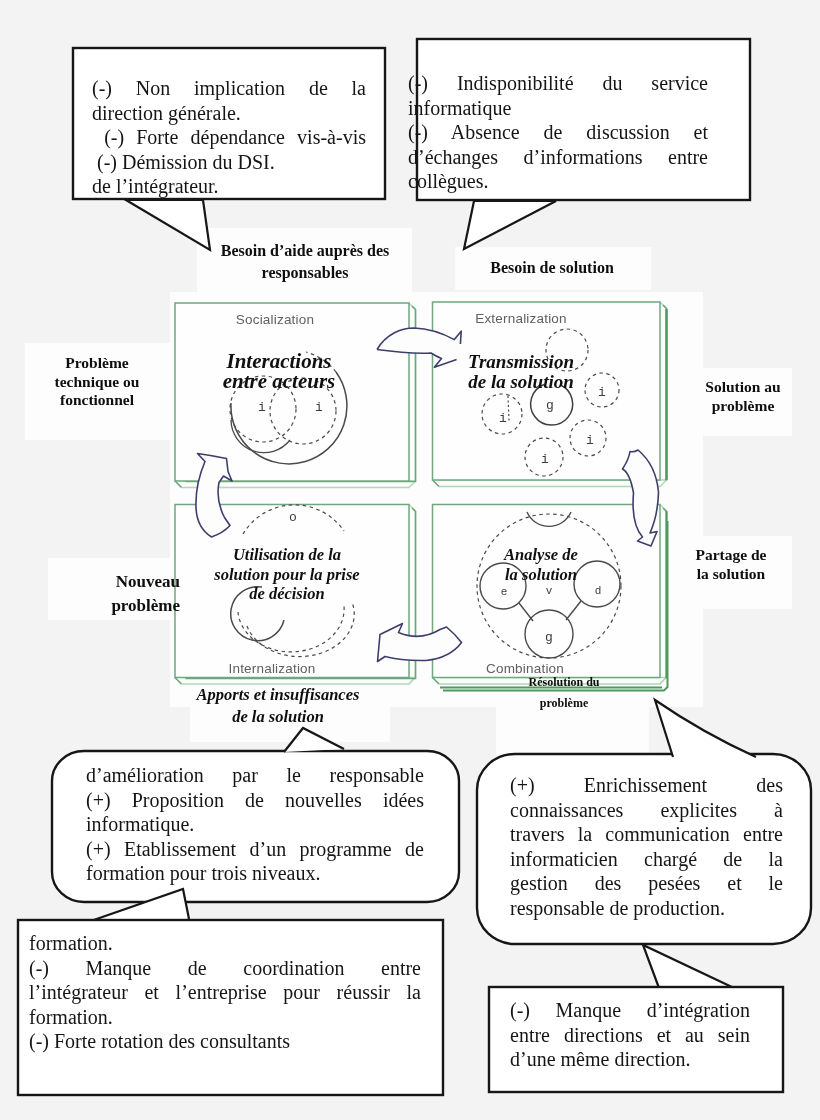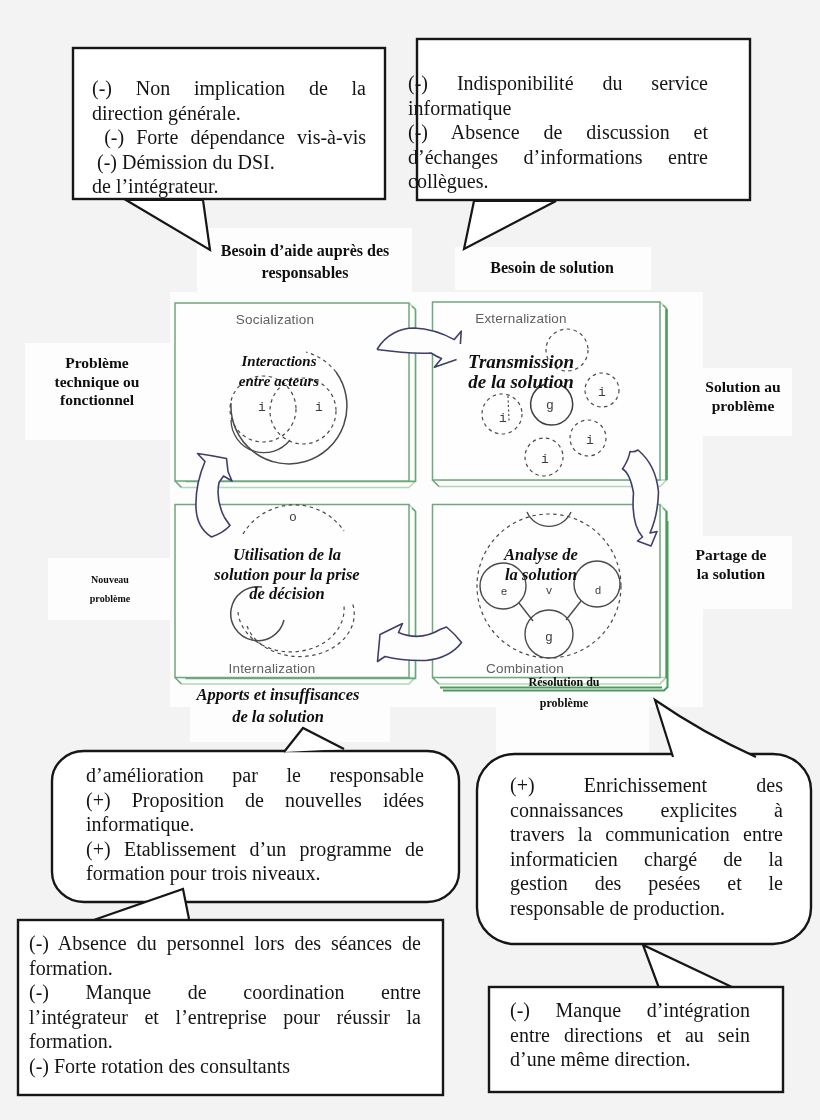--- a/index.html
+++ b/index.html
@@ -181,38 +181,37 @@
 </div>
 <div class="txt just" style="left:510px;top:773px;width:273px;">
   <div class="jl">(+) Enrichissement des</div>
   <div class="jl">connaissances explicites à</div>
   <div class="jl">travers la communication entre</div>
   <div class="jl">informaticien chargé de la</div>
   <div class="jl">gestion des pesées et le</div>
   <div>responsable de production.</div>
 </div>
 <div class="txt just" style="left:29px;top:931px;width:392px;">
-  <div class="jl">(-) Absence du personnel lors des séances de</div>
   <div>formation.</div>
   <div class="jl">(-) Manque de coordination entre</div>
   <div class="jl">l’intégrateur et l’entreprise pour réussir la</div>
   <div>formation.</div>
   <div>(-) Forte rotation des consultants</div>
 </div>
 <div class="txt just" style="left:510px;top:998px;width:240px;">
   <div class="jl">(-) Manque d’intégration</div>
   <div class="jl">entre directions et au sein</div>
   <div>d’une même direction.</div>
 </div>
 
 <div class="txt lbl" style="left:205px;top:240px;width:200px;font-size:16px;line-height:22px;">Besoin d’aide auprès des<br>responsables</div>
 <div class="txt lbl" style="left:462px;top:258px;width:180px;font-size:16px;line-height:20px;">Besoin de solution</div>
 <div class="txt lbl" style="left:27px;top:354px;width:140px;font-size:15.5px;line-height:18.6px;">Problème<br>technique ou<br>fonctionnel</div>
-<div class="txt lbl" style="left:40px;top:570px;width:140px;font-size:10px;line-height:19px;">Nouveau<br>problème</div>
+<div class="txt lbl" style="left:40px;top:570px;width:140px;font-size:17px;line-height:24px;text-align:right;">Nouveau<br>problème</div>
 <div class="txt lbl" style="left:661px;top:378px;width:140px;font-size:15.5px;line-height:18.6px;padding-left:12px;">Solution au<br>problème</div>
 <div class="txt lbl" style="left:661px;top:546px;width:140px;font-size:15.5px;line-height:18.6px;">Partage de<br>la solution</div>
 <div class="txt lbl" style="left:178px;top:684px;width:200px;font-size:16.5px;line-height:22px;font-style:italic;">Apports et insuffisances<br>de la solution</div>
 <div class="txt lbl" style="left:484px;top:672px;width:160px;font-size:12px;line-height:21px;font-family:Liberation Serif, serif;">Résolution du<br>problème</div>
 
-<div class="txt ital" style="left:209px;top:352px;width:140px;font-size:15px;line-height:19.5px;">Interactions<br>entre acteurs</div>
+<div class="txt ital" style="left:209px;top:352px;width:140px;font-size:21px;line-height:19.5px;">Interactions<br>entre acteurs</div>
 <div class="txt ital" style="left:451px;top:352px;width:140px;font-size:19px;line-height:19.5px;">Transmission<br>de la solution</div>
 <div class="txt ital" style="left:207px;top:545px;width:160px;font-size:16.5px;line-height:19.5px;">Utilisation de la<br>solution pour la prise<br>de décision</div>
 <div class="txt ital" style="left:471px;top:545px;width:140px;font-size:16.5px;line-height:19.5px;">Analyse de<br>la solution</div>
 
 </body></html>

